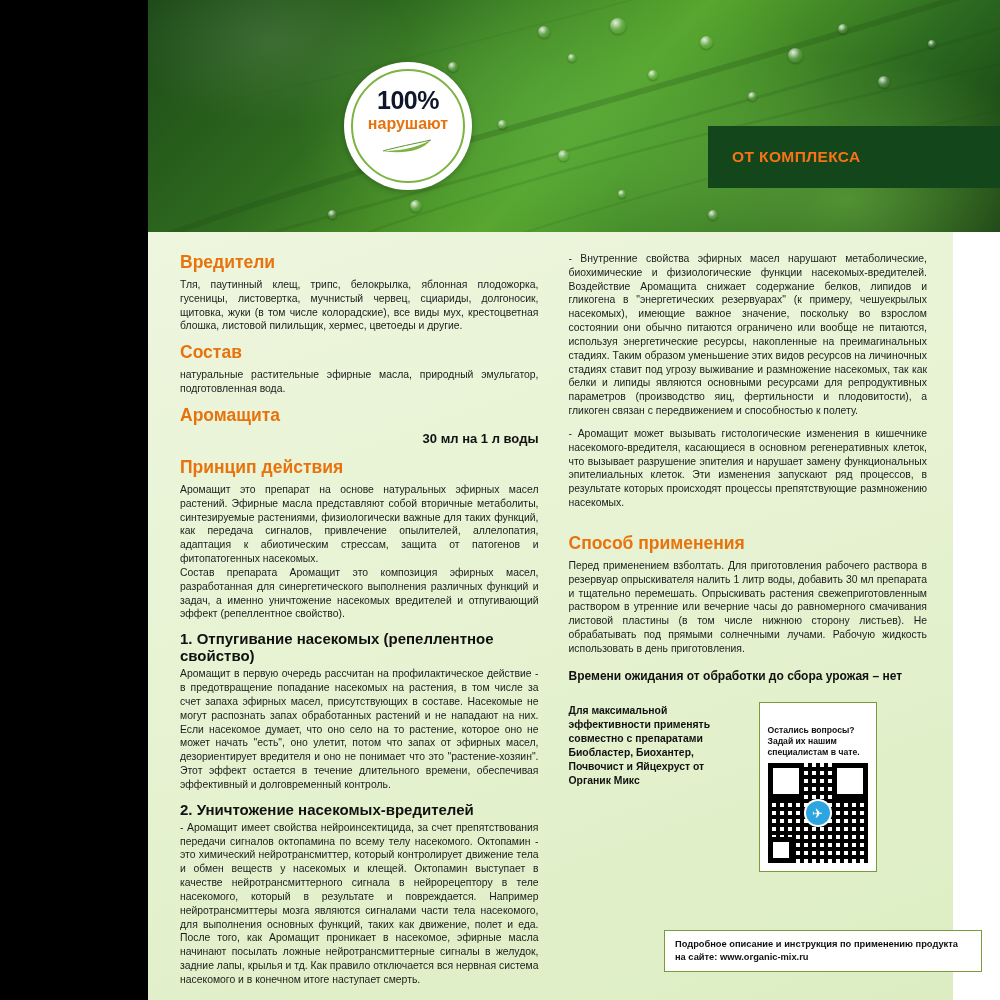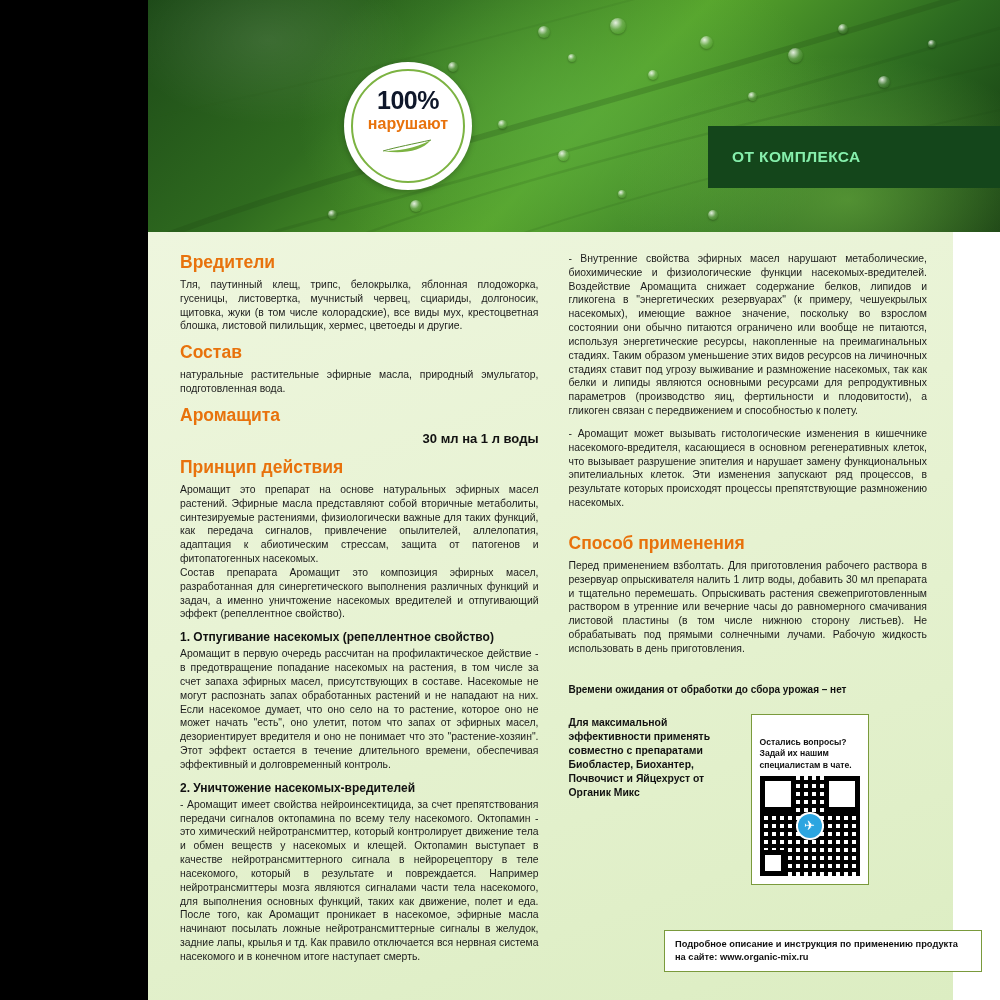--- a/index.html
+++ b/index.html
@@ -66,49 +66,49 @@
   }
   .badge .leafmark { margin-top: 6px; }
   
   .ribbon {
     position: absolute; right: 0; top: 126px; width: 292px; height: 62px;
     background: #14461b;
     display: flex; flex-direction: column; justify-content: center;
     padding-left: 24px;
   }
   .ribbon div {
-    color: #86efac; font-size: 15.5px; font-weight: bold; letter-spacing: .4px; line-height: 1.25;
+    color: #f97316; font-size: 15.5px; font-weight: bold; letter-spacing: .4px; line-height: 1.25;
   }
   
   .body {
     position: absolute; left: 148px; top: 232px; width: 805px; height: 768px;
     background: linear-gradient(160deg, #eef6de 0%, #e8f3d4 40%, #dcedc2 100%);
     padding: 20px 26px 0 32px;
   }
   .cols { display: flex; gap: 30px; }
   .col { width: 372px; }
   h2.sec {
     color: #e8720c; font-size: 17.5px; font-weight: bold; margin: 0 0 5px 0;
   }
   p.txt {
     font-size: 10.4px; line-height: 1.33; color: #1b1b1b; text-align: justify;
     margin: 0 0 9px 0;
   }
   p.txt.nospace { margin-bottom: 0; }
   .sub {
-    font-size: 12px; font-weight: bold; color: #111; margin: 9px 0 3px 0;
+    font-size: 15px; font-weight: bold; color: #111; margin: 9px 0 3px 0;
   }
   .dose { font-size: 13px; font-weight: bold; color: #111; margin: 1px 0 11px 0; text-align: right; }
   .gap14 { height: 14px; }
   .wait {
-    font-size: 10px; font-weight: bold; color: #111; line-height: 1.35; margin-top: 27px;
+    font-size: 12px; font-weight: bold; color: #111; line-height: 1.35; margin-top: 12px;
   }
   
   .bottom {
-    display: flex; gap: 6px; margin-top: 18px;
+    display: flex; gap: 14px; margin-top: 18px;
   }
   .promo {
     width: 176px; min-height: 120px;
     font-size: 10.4px; font-weight: bold; color: #111; line-height: 1.35;
     padding-top: 2px;
   }
   .qrbox {
     width: 118px; border: 1.4px solid #7a9a3c; background: #ffffff;
     padding: 22px 8px 8px 8px;
   }

